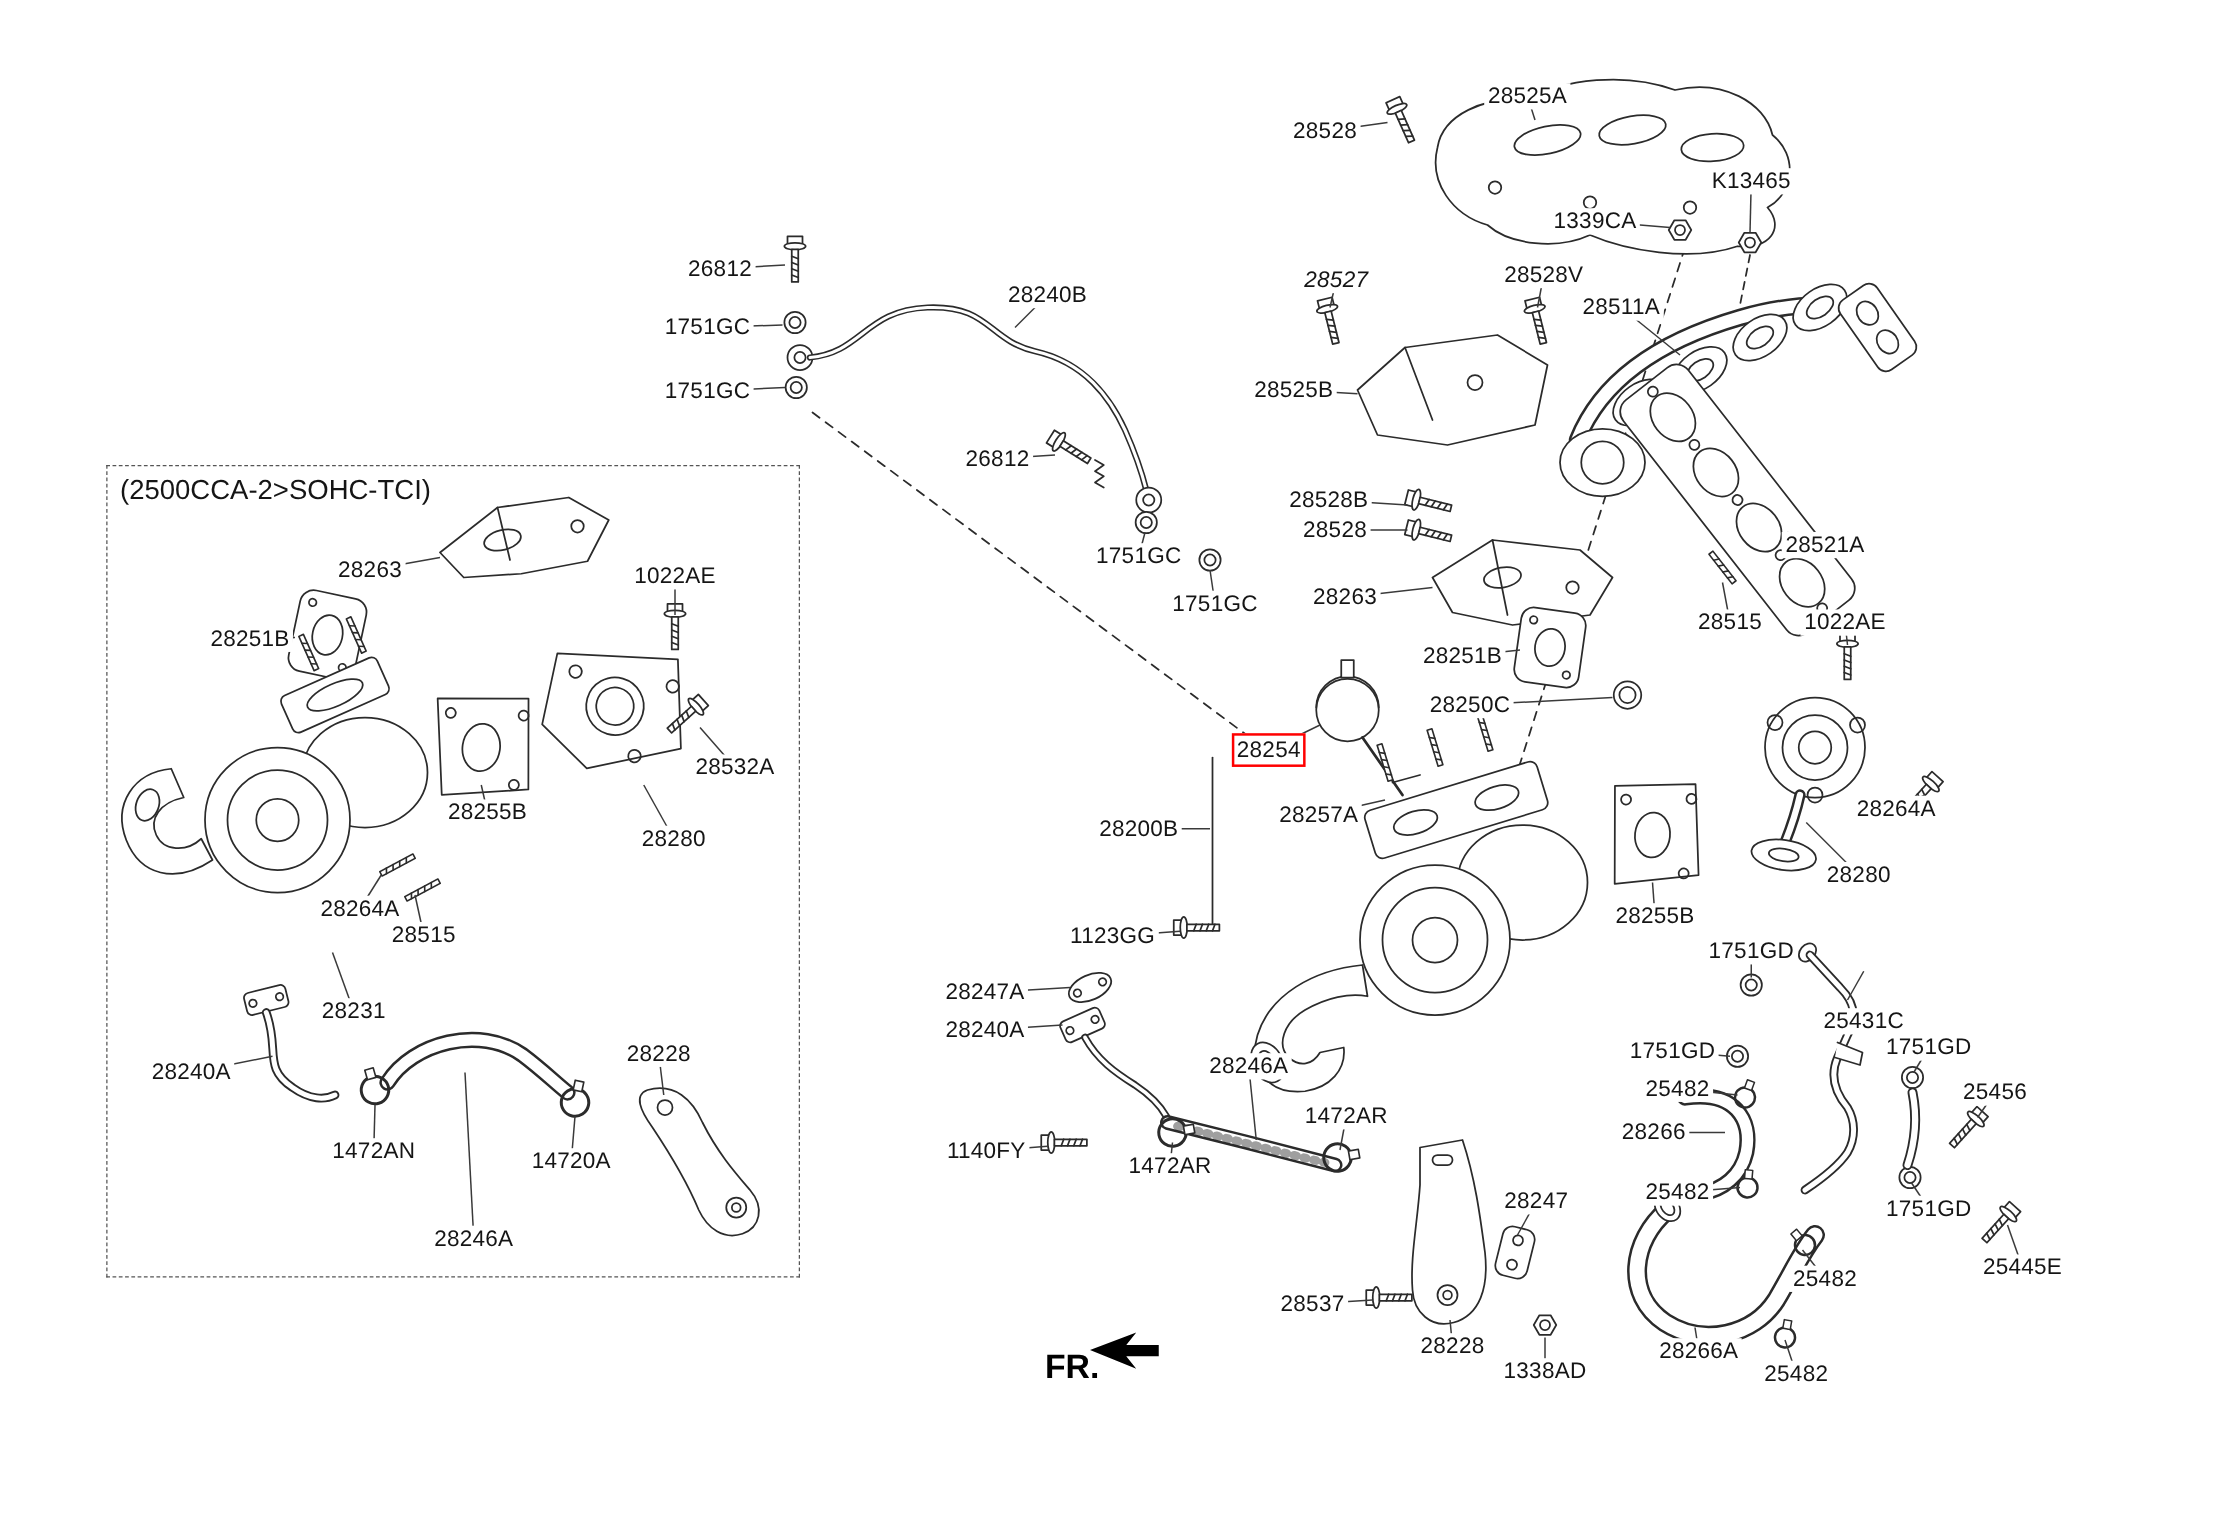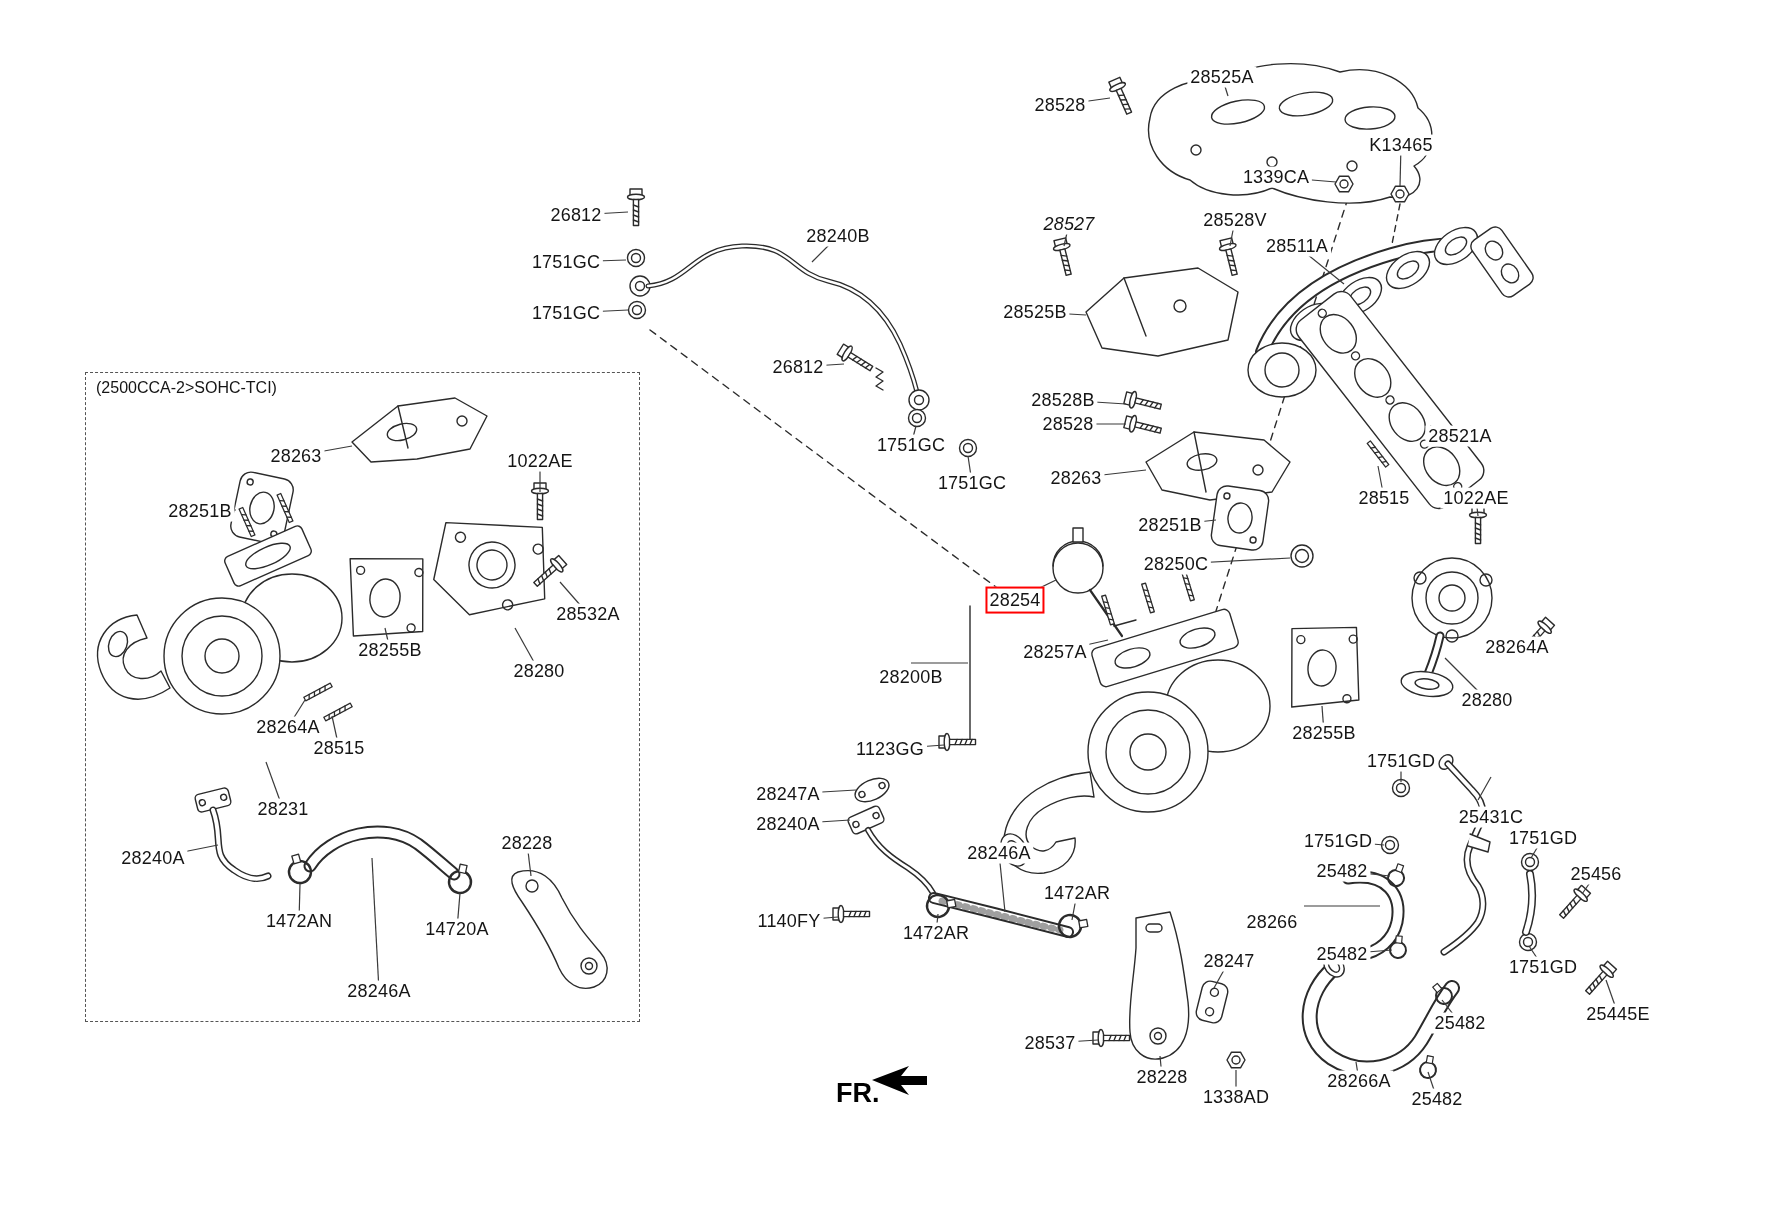--- a/index.html
+++ b/index.html
@@ -4,21 +4,21 @@
 <style>
   html,body{margin:0;padding:0;background:#ffffff;}
   #canvas{position:relative;width:1772px;height:1211px;background:#fff;
           font-family:"Liberation Sans",sans-serif;overflow:hidden;}
   #art,#leaders{position:absolute;left:0;top:0;}
   #labels{position:absolute;left:0;top:0;width:100%;height:100%;}
   .part-label{position:absolute;transform:translate(-50%,-50%);font-size:18px;
               line-height:1.05;color:#151515;background:#fff;padding:1px 3px;
               white-space:nowrap;letter-spacing:.2px;}
   .part-label.highlight{border:2.5px solid var(--hl,#ff0000);padding:2px 2px;}
-  .variant-note{position:absolute;left:96px;top:379px;font-size:16px;color:#151515;}
+  .variant-note{position:absolute;left:96px;top:379px;font-size:22px;color:#151515;}
   .dashed-box{position:absolute;left:85px;top:372px;width:553px;height:648px;
               border:1.6px dashed #555;}
   .fr-label{position:absolute;left:836px;top:1078px;font-size:27px;font-weight:bold;color:#000;}
   .leader{stroke:#3a3a3a;stroke-width:1.2;}
 </style>
 </head>
 <body>
 
 <div id="canvas">
 
@@ -427,21 +427,21 @@
       <div class="part-label" style="left: 299px; top: 921px;">1472AN</div>
       <div class="part-label" style="left: 457px; top: 929px;">14720A</div>
       <div class="part-label" style="left: 527px; top: 843px;">28228</div>
       <div class="part-label" style="left: 379px; top: 991px;">28246A</div>
       <div class="part-label" style="left: 838px; top: 236px;">28240B</div>
       <div class="part-label" style="left: 798px; top: 367px;">26812</div>
       <div class="part-label" style="left: 911px; top: 445px;">1751GC</div>
       <div class="part-label" style="left: 972px; top: 483px;">1751GC</div>
       <div class="part-label highlight" style="left: 1015px; top: 600px;">28254</div>
       <div class="part-label" style="left: 1055px; top: 652px;">28257A</div>
-      <div class="part-label" style="left: 911px; top: 677px;">28200B</div>
+      <div class="part-label" style="left: 911px; top: 663px;">28200B</div>
       <div class="part-label" style="left: 890px; top: 749px;">1123GG</div>
       <div class="part-label" style="left: 788px; top: 794px; text-align: right;">28247A</div>
       <div class="part-label" style="left: 788px; top: 824px;">28240A</div>
       <div class="part-label" style="left: 999px; top: 853px;">28246A</div>
       <div class="part-label" style="left: 1077px; top: 893px;">1472AR</div>
       <div class="part-label" style="left: 789px; top: 921px;">1140FY</div>
       <div class="part-label" style="left: 936px; top: 933px;">1472AR</div>
       <div class="part-label" style="left: 1050px; top: 1043px;">28537</div>
       <div class="part-label" style="left: 1162px; top: 1077px;">28228</div>
       <div class="part-label" style="left: 1229px; top: 961px;">28247</div>
@@ -464,21 +464,21 @@
       <div class="part-label" style="left: 1176px; top: 564px;">28250C</div>
       <div class="part-label" style="left: 1517px; top: 647px;">28264A</div>
       <div class="part-label" style="left: 1487px; top: 700px;">28280</div>
       <div class="part-label" style="left: 1324px; top: 733px;">28255B</div>
       <div class="part-label" style="left: 1401px; top: 761px;">1751GD</div>
       <div class="part-label" style="left: 1491px; top: 777px; margin-top: 40px;">25431C</div>
       <div class="part-label" style="left: 1338px; top: 841px;">1751GD</div>
       <div class="part-label" style="left: 1543px; top: 838px;">1751GD</div>
       <div class="part-label" style="left: 1342px; top: 871px;">25482</div>
       <div class="part-label" style="left: 1596px; top: 874px;">25456</div>
-      <div class="part-label" style="left: 1272px; top: 906px; margin-top: 16px;">28266</div>
+      <div class="part-label" style="left: 1323px; top: 906px;">28266</div>
       <div class="part-label" style="left: 1342px; top: 954px;">25482</div>
       <div class="part-label" style="left: 1543px; top: 967px;">1751GD</div>
       <div class="part-label" style="left: 1460px; top: 1023px;">25482</div>
       <div class="part-label" style="left: 1618px; top: 1014px;">25445E</div>
       <div class="part-label" style="left: 1359px; top: 1081px;">28266A</div>
       <div class="part-label" style="left: 1437px; top: 1099px;">25482</div>
     </div>
 </div>
 
 </body></html>

